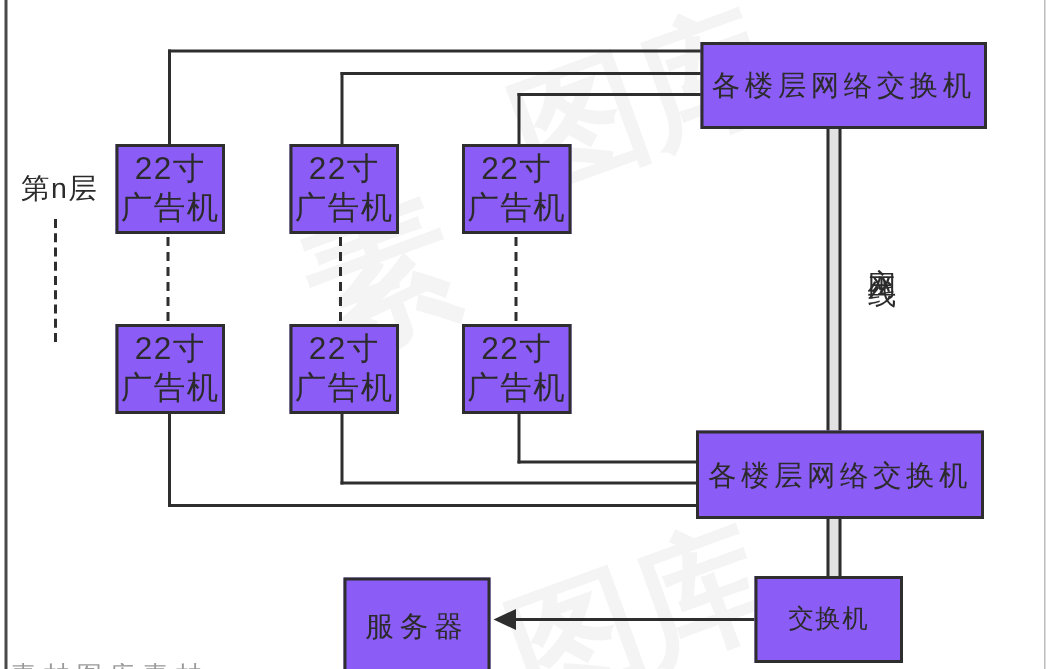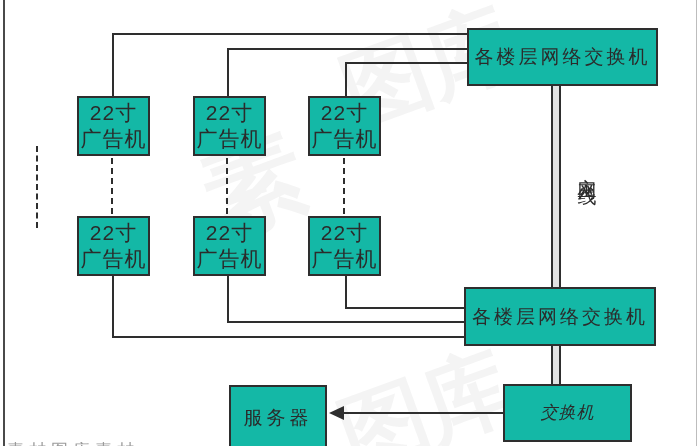--- a/index.html
+++ b/index.html
@@ -4,21 +4,21 @@
 <style>
   html,body{margin:0;padding:0;background:#888;}
   #canvas{
     position:relative;width:700px;height:446px;background:#ffffff;
     font-family:"Liberation Sans","DejaVu Sans",sans-serif;color:#2b2b2b;
     overflow:hidden;margin:0 auto;
   }
   .line{position:absolute;background:#2e2e2e;}
   .dash-v{position:absolute;width:0;border-left:2px dashed #2e2e2e;}
   .node{
-    position:absolute;box-sizing:border-box;border:2px solid #2e2e2e;background:#14b8a6;
+    position:absolute;box-sizing:border-box;border:2px solid #2e2e2e;background:#8b5cf6;
     display:flex;flex-direction:column;align-items:center;justify-content:center;
     text-align:center;z-index:3;
   }
   .ad-box{font-size:21px;line-height:1.25;letter-spacing:1px;}
   .switch-box{font-size:19px;letter-spacing:3px;}
   .room-box{font-size:17px;line-height:1.3;letter-spacing:1px;}
   .server-box{font-size:19px;letter-spacing:4px;}
   .floor-label{position:absolute;font-size:19px;letter-spacing:1px;z-index:3;}
   .trunk{
     position:absolute;left:551px;width:10px;box-sizing:border-box;background:#e2e2e2;
@@ -60,20 +60,21 @@
   <div class="edge-l"></div>
   <div class="edge-r"></div>
 
   <div class="line" style="left:112px;top:33px;width:356px;height:2px;"></div>
   <div class="line" style="left:112px;top:33px;width:2px;height:65px;"></div>
   <div class="line" style="left:227px;top:48px;width:241px;height:2px;"></div>
   <div class="line" style="left:227px;top:48px;width:2px;height:50px;"></div>
   <div class="line" style="left:345px;top:62px;width:123px;height:2px;"></div>
   <div class="line" style="left:345px;top:62px;width:2px;height:36px;"></div>
 
+  <div class="floor-label" style="left:14px;top:113px;">第n层</div>
 
   <div class="node ad-box" style="left:77px;top:96px;width:73px;height:60px;">
     <span>22寸</span>
     <span>广告机</span>
   </div>
   <div class="node ad-box" style="left:193px;top:96px;width:73px;height:60px;">
     <span>22寸</span>
     <span>广告机</span>
   </div>
   <div class="node ad-box" style="left:308px;top:96px;width:73px;height:60px;">
@@ -110,21 +111,21 @@
     <span>各楼层网络交换机</span>
   </div>
   <div class="node switch-box" style="left:464px;top:287px;width:192px;height:59px;">
     <span>各楼层网络交换机</span>
   </div>
 
   <div class="trunk" style="top:86px;height:201px;"></div>
   <div class="trunk" style="top:346px;height:40px;"></div>
   <div class="main-line-label">主网线</div>
 
-  <div class="node room-box" style="left:503px;top:384px;width:129px;height:58px;font-style:italic;">
+  <div class="node room-box" style="left:503px;top:384px;width:99px;height:58px;">
     <span>交换机</span>
   </div>
 
   <div class="node server-box" style="left:229px;top:385px;width:98px;height:65px;">
     <span>服务器</span>
   </div>
 
   <div class="line" style="left:343px;top:412px;width:160px;height:2px;"></div>
   <div class="arrow-head"></div>
 

